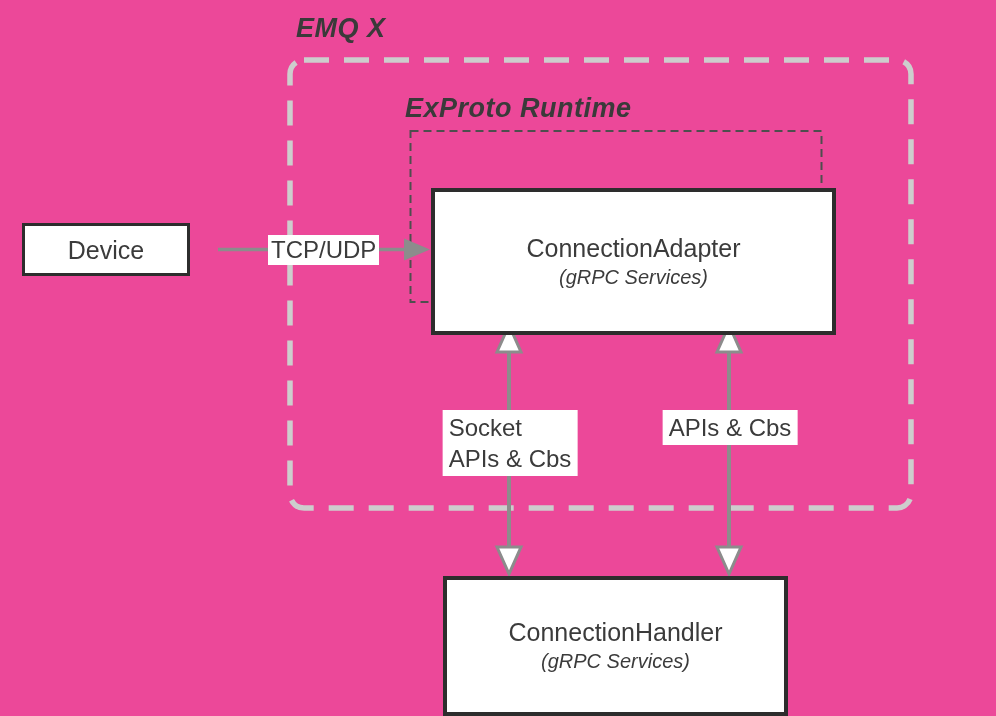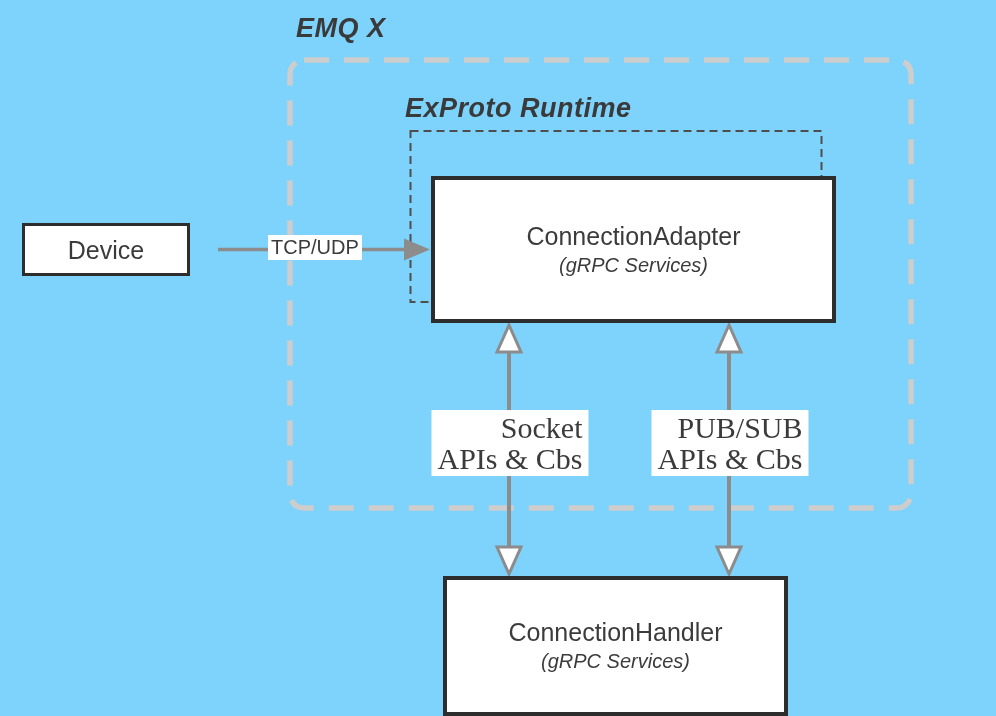--- a/index.html
+++ b/index.html
@@ -4,21 +4,21 @@
 <style>
   html, body {
     margin: 0;
     padding: 0;
     background: #ffffff;
   }
   .canvas {
     position: relative;
     width: 996px;
     height: 716px;
-    background: #7dd3fc;
+    background: #ec4899;
     font-family: "Liberation Sans", "DejaVu Sans", sans-serif;
     color: #3b3b3b;
     overflow: hidden;
   }
   .layer-svg {
     position: absolute;
     left: 0;
     top: 0;
     width: 996px;
     height: 716px;
@@ -55,40 +55,39 @@
     font-size: 20px;
     font-style: italic;
     color: #3b3b3b;
     line-height: 28px;
     white-space: nowrap;
   }
   .device-box {
     left: 22px; top: 223px; width: 168px; height: 53px;
     border-width: 3px;
   }
-  .adapter-box { left: 431px; top: 176px; width: 405px; height: 147px; }
+  .adapter-box { left: 431px; top: 188px; width: 405px; height: 147px; }
   .handler-box { left: 443px; top: 576px; width: 345px; height: 140px; }
   .edge-label {
     position: absolute;
     background: #ffffff;
-    font-size: 20px;
+    font-size: 24px;
     color: #3b3b3b;
     white-space: nowrap;
   }
   .tcpudp-label {
     left: 268px; top: 235px;
     padding: 1px 3px;
   }
   .v-arrow-label {
-    font-size: 30px;
+    font-size: 24px;
     line-height: 31px;
-    text-align: right;
+    text-align: left;
     transform: translateX(-50%);
     padding: 2px 6px;
-    font-family: Liberation Serif, serif;
   }
   .socket-label { left: 510px; top: 410px; }
   .pubsub-label { left: 730px; top: 410px; }
 </style>
 </head>
 <body>
 
 <div class="canvas">
 
   <svg class="layer-svg" viewBox="0 0 996 716" xmlns="http://www.w3.org/2000/svg">
@@ -128,17 +127,16 @@
   </div>
 
   <div class="edge-label tcpudp-label">TCP/UDP</div>
 
   <div class="edge-label v-arrow-label socket-label">
     <div>Socket</div>
     <div>APIs &amp; Cbs</div>
   </div>
 
   <div class="edge-label v-arrow-label pubsub-label">
-    <div>PUB/SUB</div>
     <div>APIs &amp; Cbs</div>
   </div>
 
 </div>
 
 </body></html>

